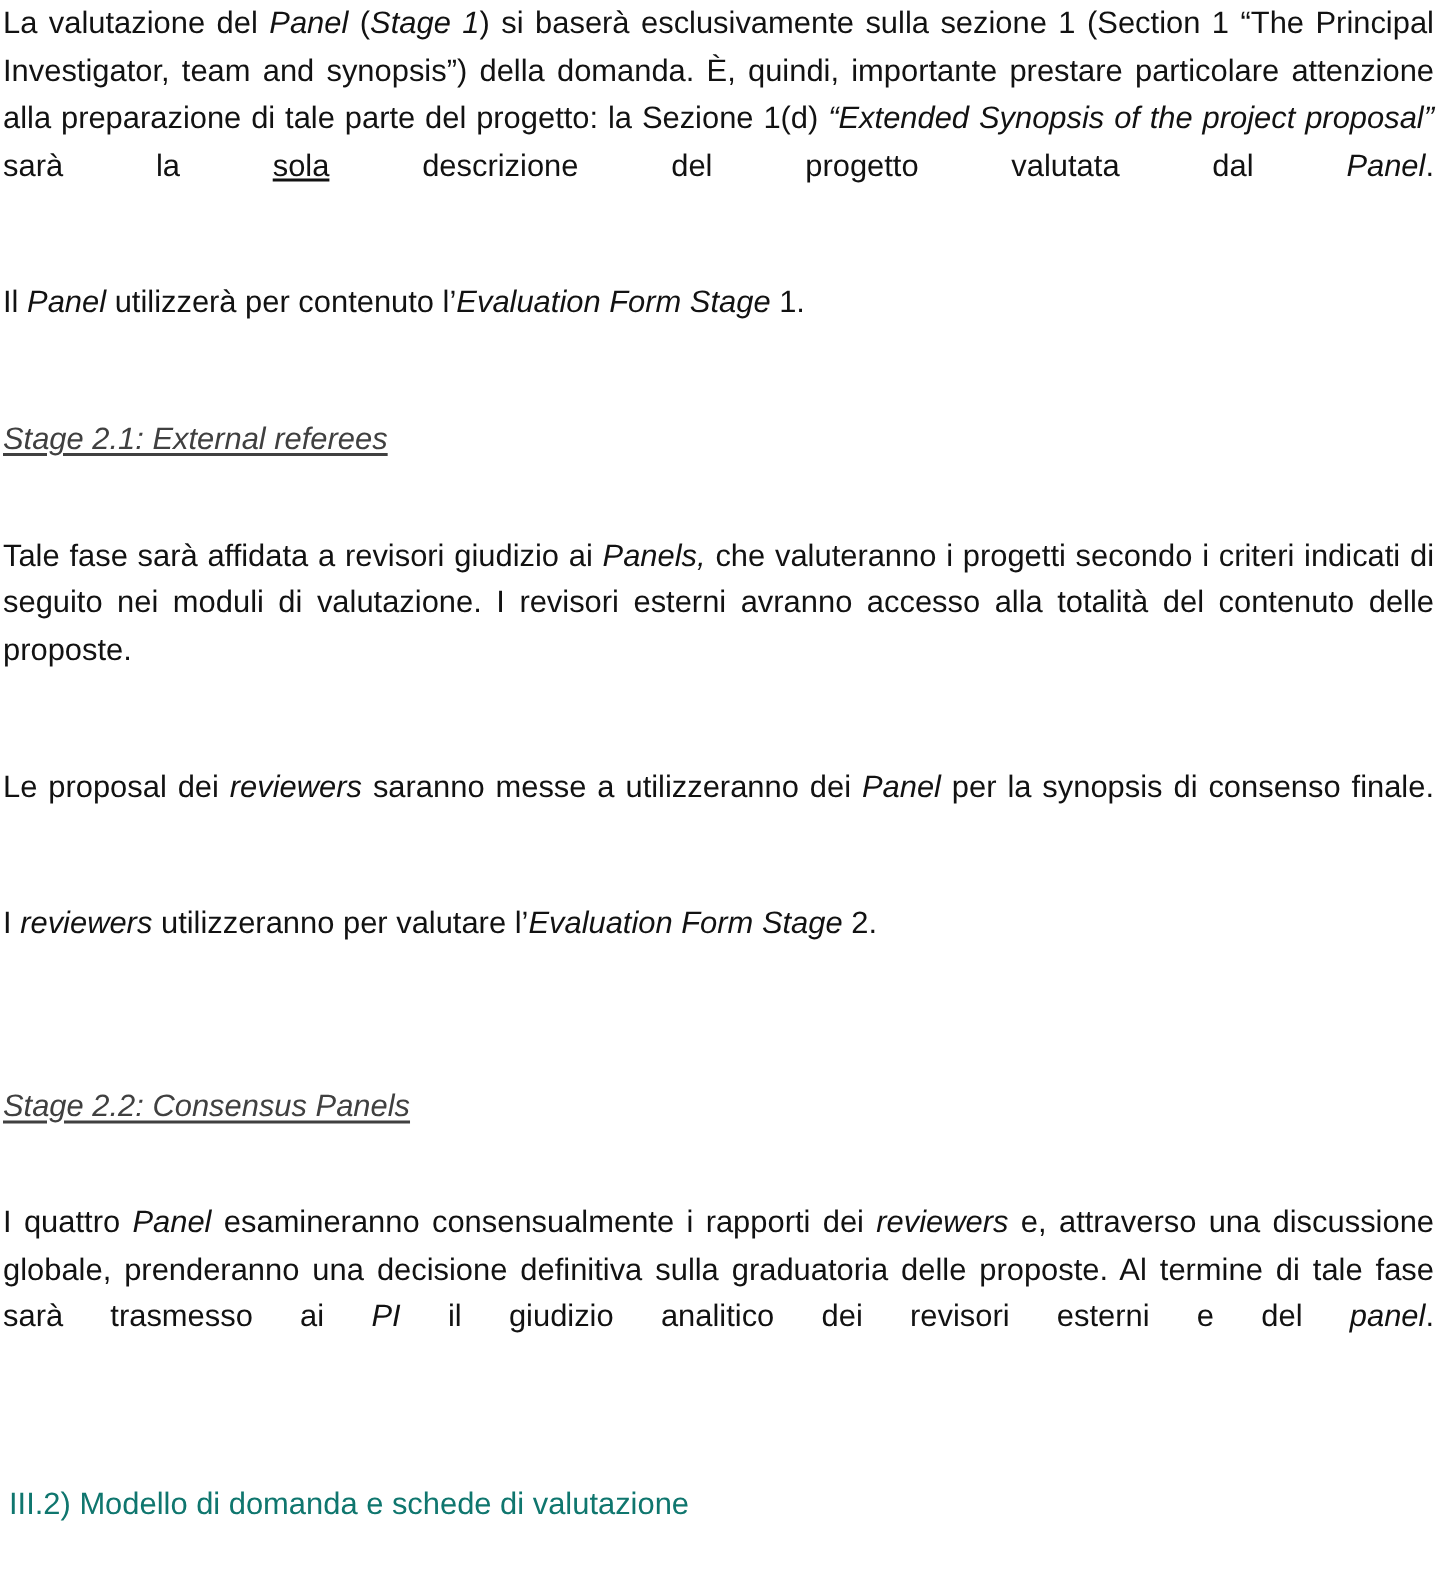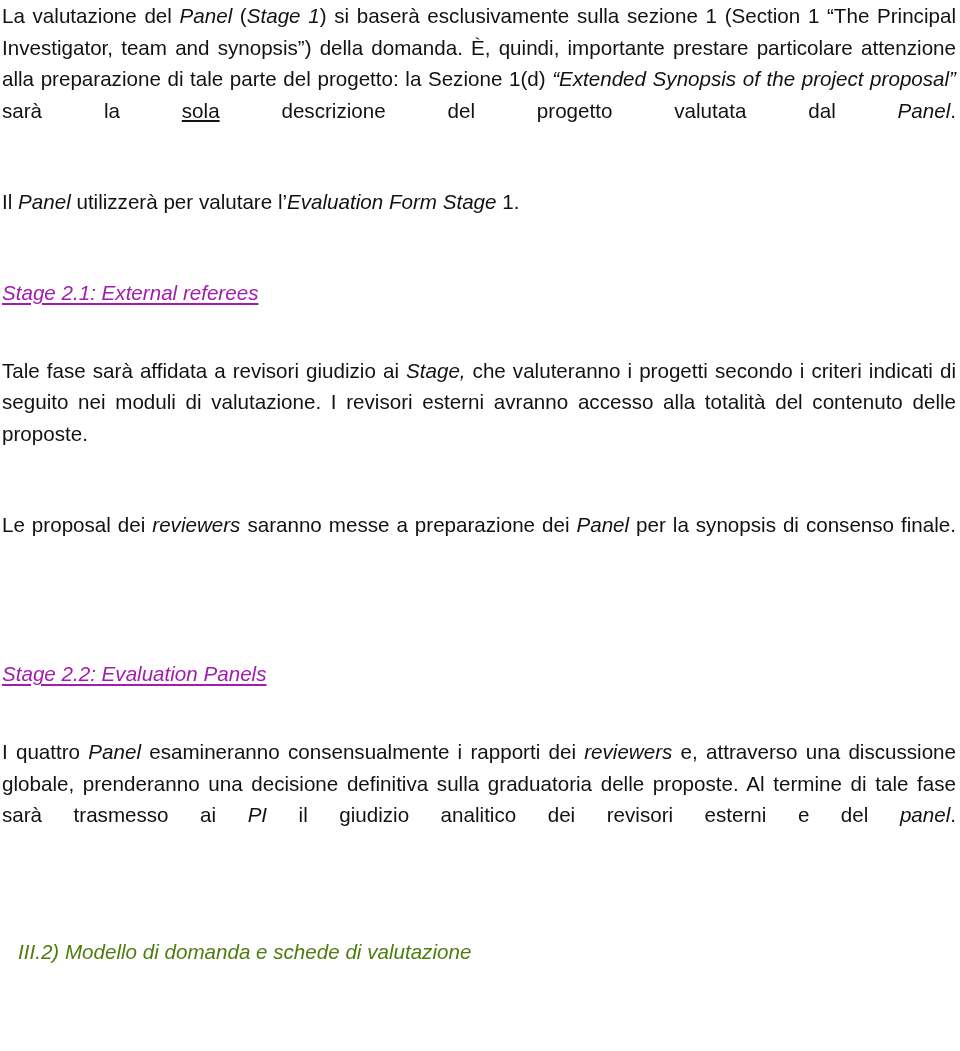--- a/index.html
+++ b/index.html
@@ -42,32 +42,31 @@
     margin: 0;
     padding: 0;
     font-size: 20.6px;
     line-height: 31.6px;
     font-weight: normal;
     font-style: italic;
     text-decoration: underline;
     text-underline-offset: 3px;
     text-decoration-thickness: 1.6px;
     display: inline-block;
-    color: #a21caf;
+    color: #404040;
   }
   h3.heading-plain {
-    margin: 16px;
+    margin: 4px;
     padding: 0;
     font-size: 20.6px;
     line-height: 31.6px;
     font-weight: normal;
-    font-style: italic;
     text-decoration: none;
     display: inline-block;
-    color: #4d7c0f;
+    color: #0f766e;
   }
   .heading-row { line-height: 31.6px; }
 
   em.it { font-style: italic; font-weight: normal; }
   span.ul { text-decoration: underline; text-underline-offset: 2px; text-decoration-thickness: 1.5px; }
 
   
   p.para:after {
     content: "";
     display: inline-block;
@@ -77,40 +76,41 @@
 </style>
 </head>
 <body>
 
 <div class="page">
 
   <p class="para"><span>La valutazione del </span><em class="it">Panel</em><span> (</span><em class="it">Stage 1</em><span>) si baserà esclusivamente sulla sezione 1 (Section 1 “The Principal Investigator, team and synopsis”) della domanda. È, quindi, importante prestare particolare attenzione alla preparazione di tale parte del progetto: la Sezione 1(d) </span><em class="it">“Extended Synopsis of the project proposal”</em><span> sarà la </span><span class="ul">sola</span><span> descrizione del progetto valutata dal </span><em class="it">Panel</em><span>.</span></p>
 
   <div class="gap-md"></div>
 
-  <p class="para nojustify"><span>Il </span><em class="it">Panel</em><span> utilizzerà per valutare l’</span><em class="it">Evaluation Form Stage</em><span> 1.</span></p>
+  <p class="para nojustify"><span>Il </span><em class="it">Panel</em><span> utilizzerà per contenuto l’</span><em class="it">Evaluation Form Stage</em><span> 1.</span></p>
 
   <div class="gap-md"></div>
 
   <div class="heading-row"><h3 class="heading">Stage 2.1: External referees</h3></div>
 
   <div class="gap-lg"></div>
 
-  <p class="para"><span>Tale fase sarà affidata a revisori giudizio ai </span><em class="it">Stage,</em><span> che valuteranno i progetti secondo i criteri indicati di seguito nei moduli di valutazione. I revisori esterni avranno accesso alla totalità del contenuto delle proposte.</span></p>
+  <p class="para"><span>Tale fase sarà affidata a revisori giudizio ai </span><em class="it">Panels,</em><span> che valuteranno i progetti secondo i criteri indicati di seguito nei moduli di valutazione. I revisori esterni avranno accesso alla totalità del contenuto delle proposte.</span></p>
 
   <div class="gap-md"></div>
 
-  <p class="para"><span>Le proposal dei </span><em class="it">reviewers</em><span> saranno messe a preparazione dei </span><em class="it">Panel</em><span> per la synopsis di consenso finale.</span></p>
+  <p class="para"><span>Le proposal dei </span><em class="it">reviewers</em><span> saranno messe a utilizzeranno dei </span><em class="it">Panel</em><span> per la synopsis di consenso finale.</span></p>
 
   <div class="gap-md"></div>
 
+  <p class="para nojustify"><span>I </span><em class="it">reviewers</em><span> utilizzeranno per valutare l’</span><em class="it">Evaluation Form Stage</em><span> 2.</span></p>
 
   <div class="gap-xl"></div>
 
-  <div class="heading-row"><h3 class="heading">Stage 2.2: Evaluation Panels</h3></div>
+  <div class="heading-row"><h3 class="heading">Stage 2.2: Consensus Panels</h3></div>
 
   <div class="gap-lg"></div>
 
   <p class="para"><span>I quattro </span><em class="it">Panel</em><span> esamineranno consensualmente i rapporti dei </span><em class="it">reviewers</em><span> e, attraverso una discussione globale, prenderanno una decisione definitiva sulla graduatoria delle proposte. Al termine di tale fase sarà trasmesso ai </span><em class="it">PI</em><span> il giudizio analitico dei revisori esterni e del </span><em class="it">panel</em><span>.</span></p>
 
   <div class="gap-xl"></div>
 
   <div class="heading-row"><h3 class="heading-plain">III.2)  Modello di domanda e schede di valutazione</h3></div>
 
   <div class="gap-lg"></div>

